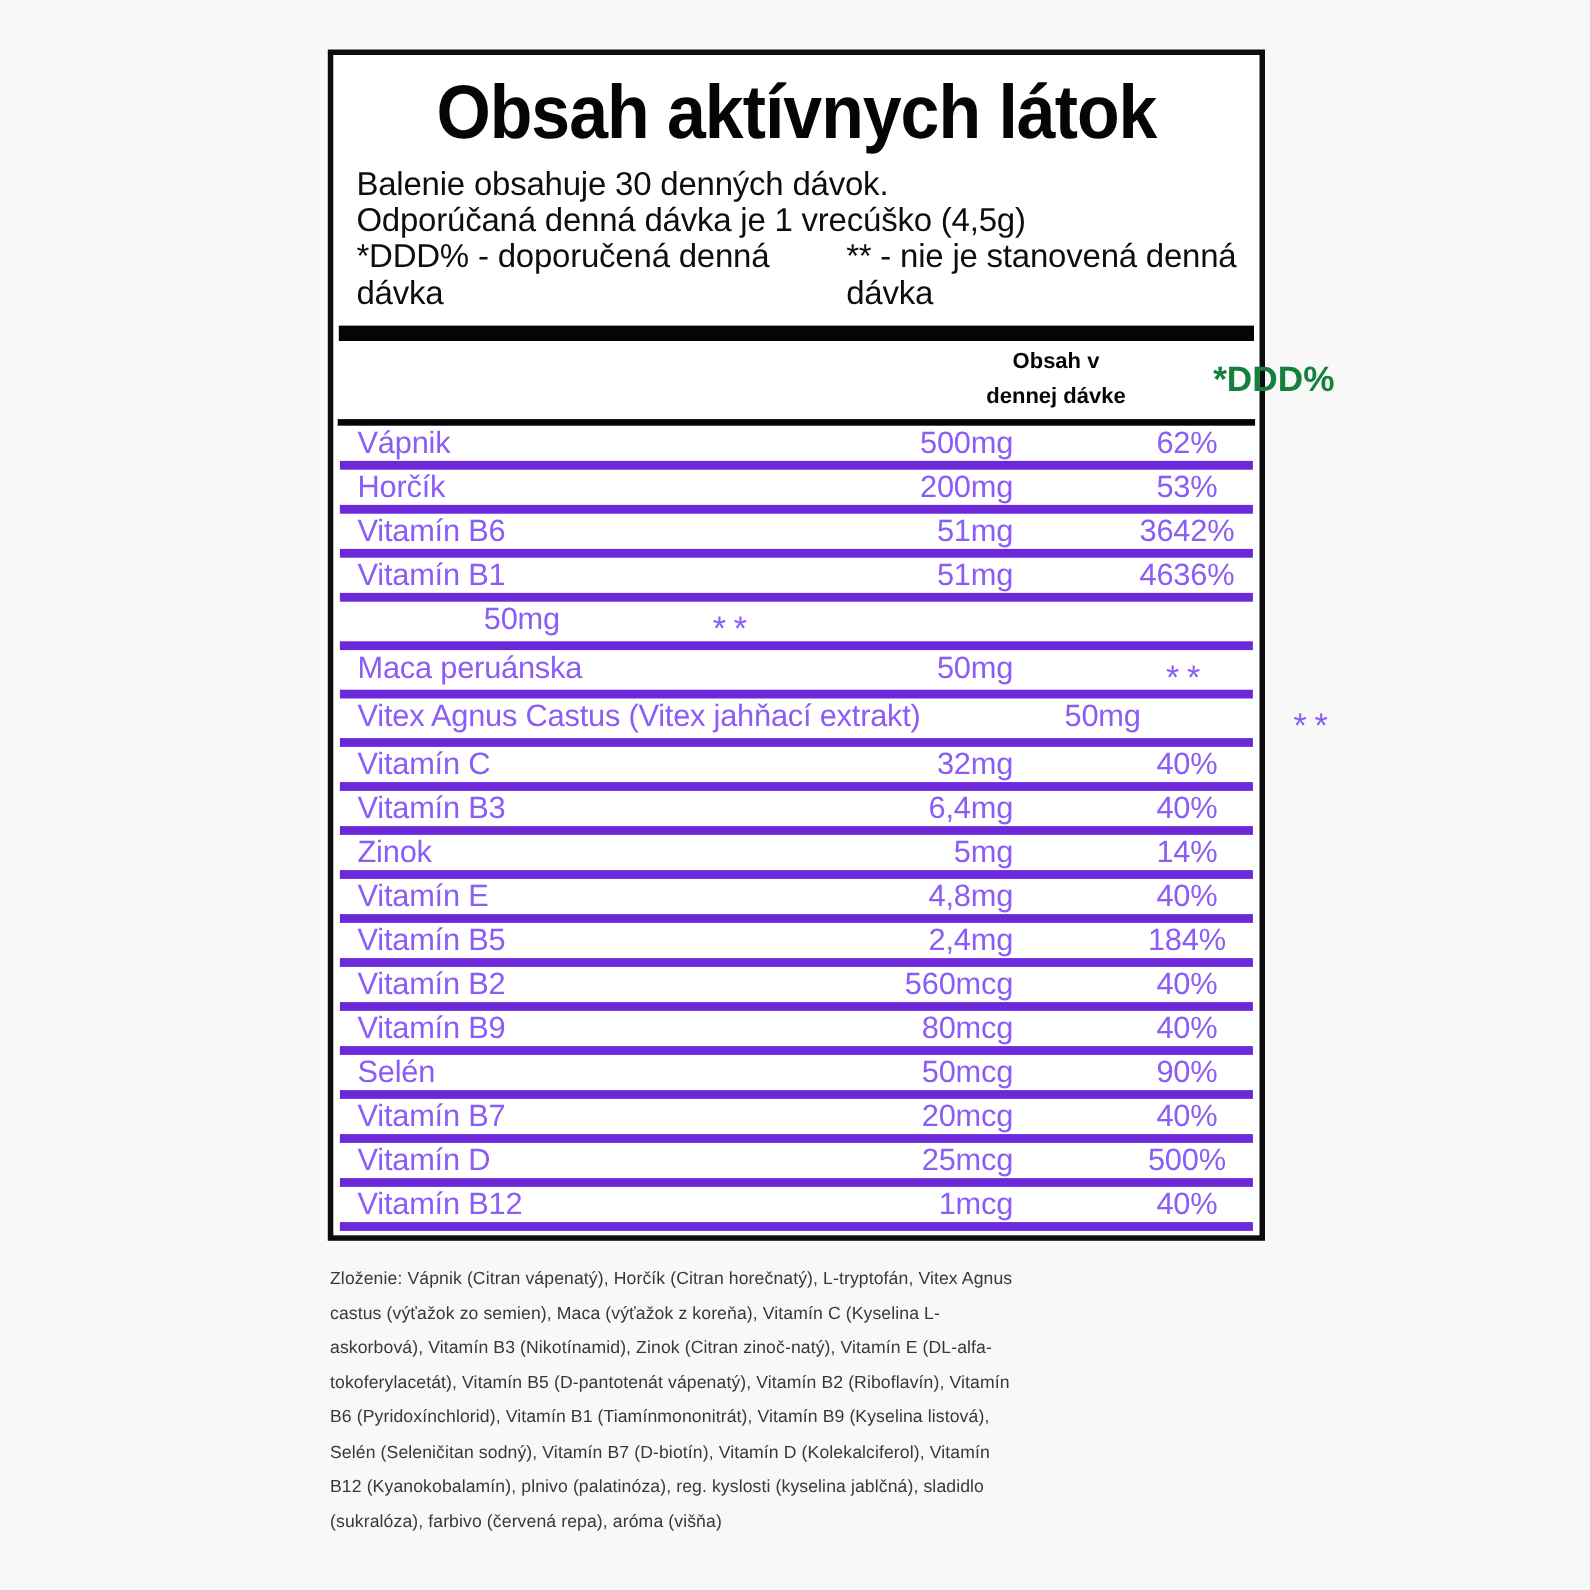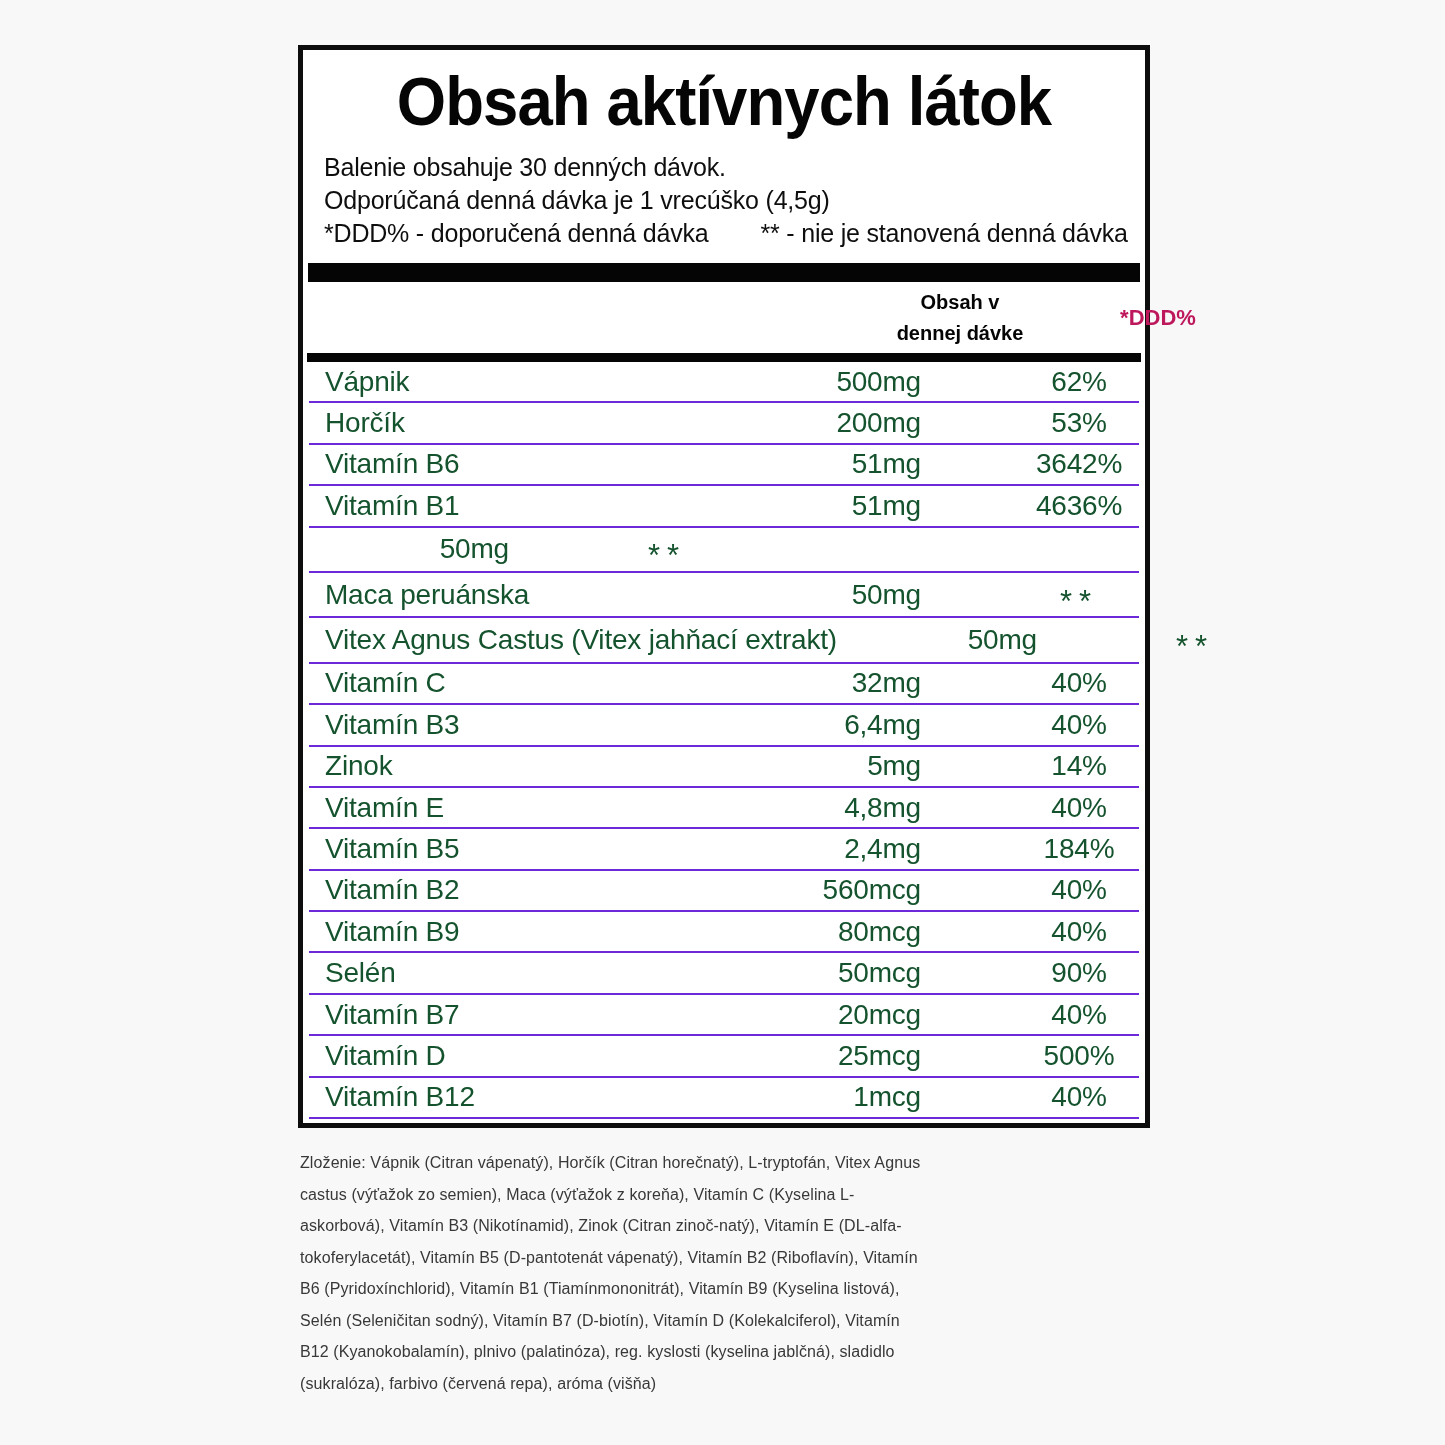--- a/index.html
+++ b/index.html
@@ -24,21 +24,21 @@
     font-size:69px; font-weight:700;
     line-height:80px;
     letter-spacing:-1px;
     white-space:nowrap;
     color:#050505;
     transform:scaleX(0.92);
     transform-origin:center;
   }
   .intro {
     margin:9px 0 0 21px;
-    font-size:25px; line-height:33px;
+    font-size:30px; line-height:33px;
     color:#0e0e0e;
     letter-spacing:-0.2px;
   }
   .intro-line3 { display:flex; gap:52px; }
   .bar-thick {
     height:19px; background:#050505;
     margin:13px 5px 0 5px;
   }
   .bar-thin {
     height:9px; background:#050505;
@@ -52,33 +52,33 @@
   .head-amount {
     position:absolute; left:657px; top:50%;
     transform:translate(-50%,-50%);
     text-align:center;
     font-weight:700; font-size:20px; line-height:31px;
     color:#050505; white-space:nowrap;
   }
   .head-ddd {
     position:absolute; left:855px; top:50%;
     transform:translate(-50%,-50%);
-    font-weight:700; font-size:22px;
-    color:#be185d; white-space:nowrap;
+    font-weight:700; font-size:32px;
+    color:#15803d; white-space:nowrap;
   }
   .rows {
     flex:1 1 auto;
     display:flex; flex-direction:column;
     margin:0 6px 4px 6px;
   }
   .row {
     flex:1 1 auto;
-    display:flex; align-items:center;
-    border-bottom:2px solid #6d28d9;
-    font-size:28px; color:#14532d;
+    display:flex; 
+    border-bottom:8px solid #6d28d9;
+    font-size:28px; color:#8b5cf6;
     letter-spacing:-0.2px;
   }
   .cell-name  { flex:1 1 auto; padding-left:16px; white-space:nowrap; }
   .cell-amount{ flex:0 0 200px; text-align:right; white-space:nowrap; }
   .cell-ddd   { flex:0 0 120px; margin-left:98px; text-align:center; white-space:nowrap; }
   .cell-ddd.ast { letter-spacing:7px; font-size:31px; position:relative; top:7px; }
   .footer {
     position:absolute; left:300px; top:1147px;
     width:940px;
     font-size:16px; line-height:31.5px;

